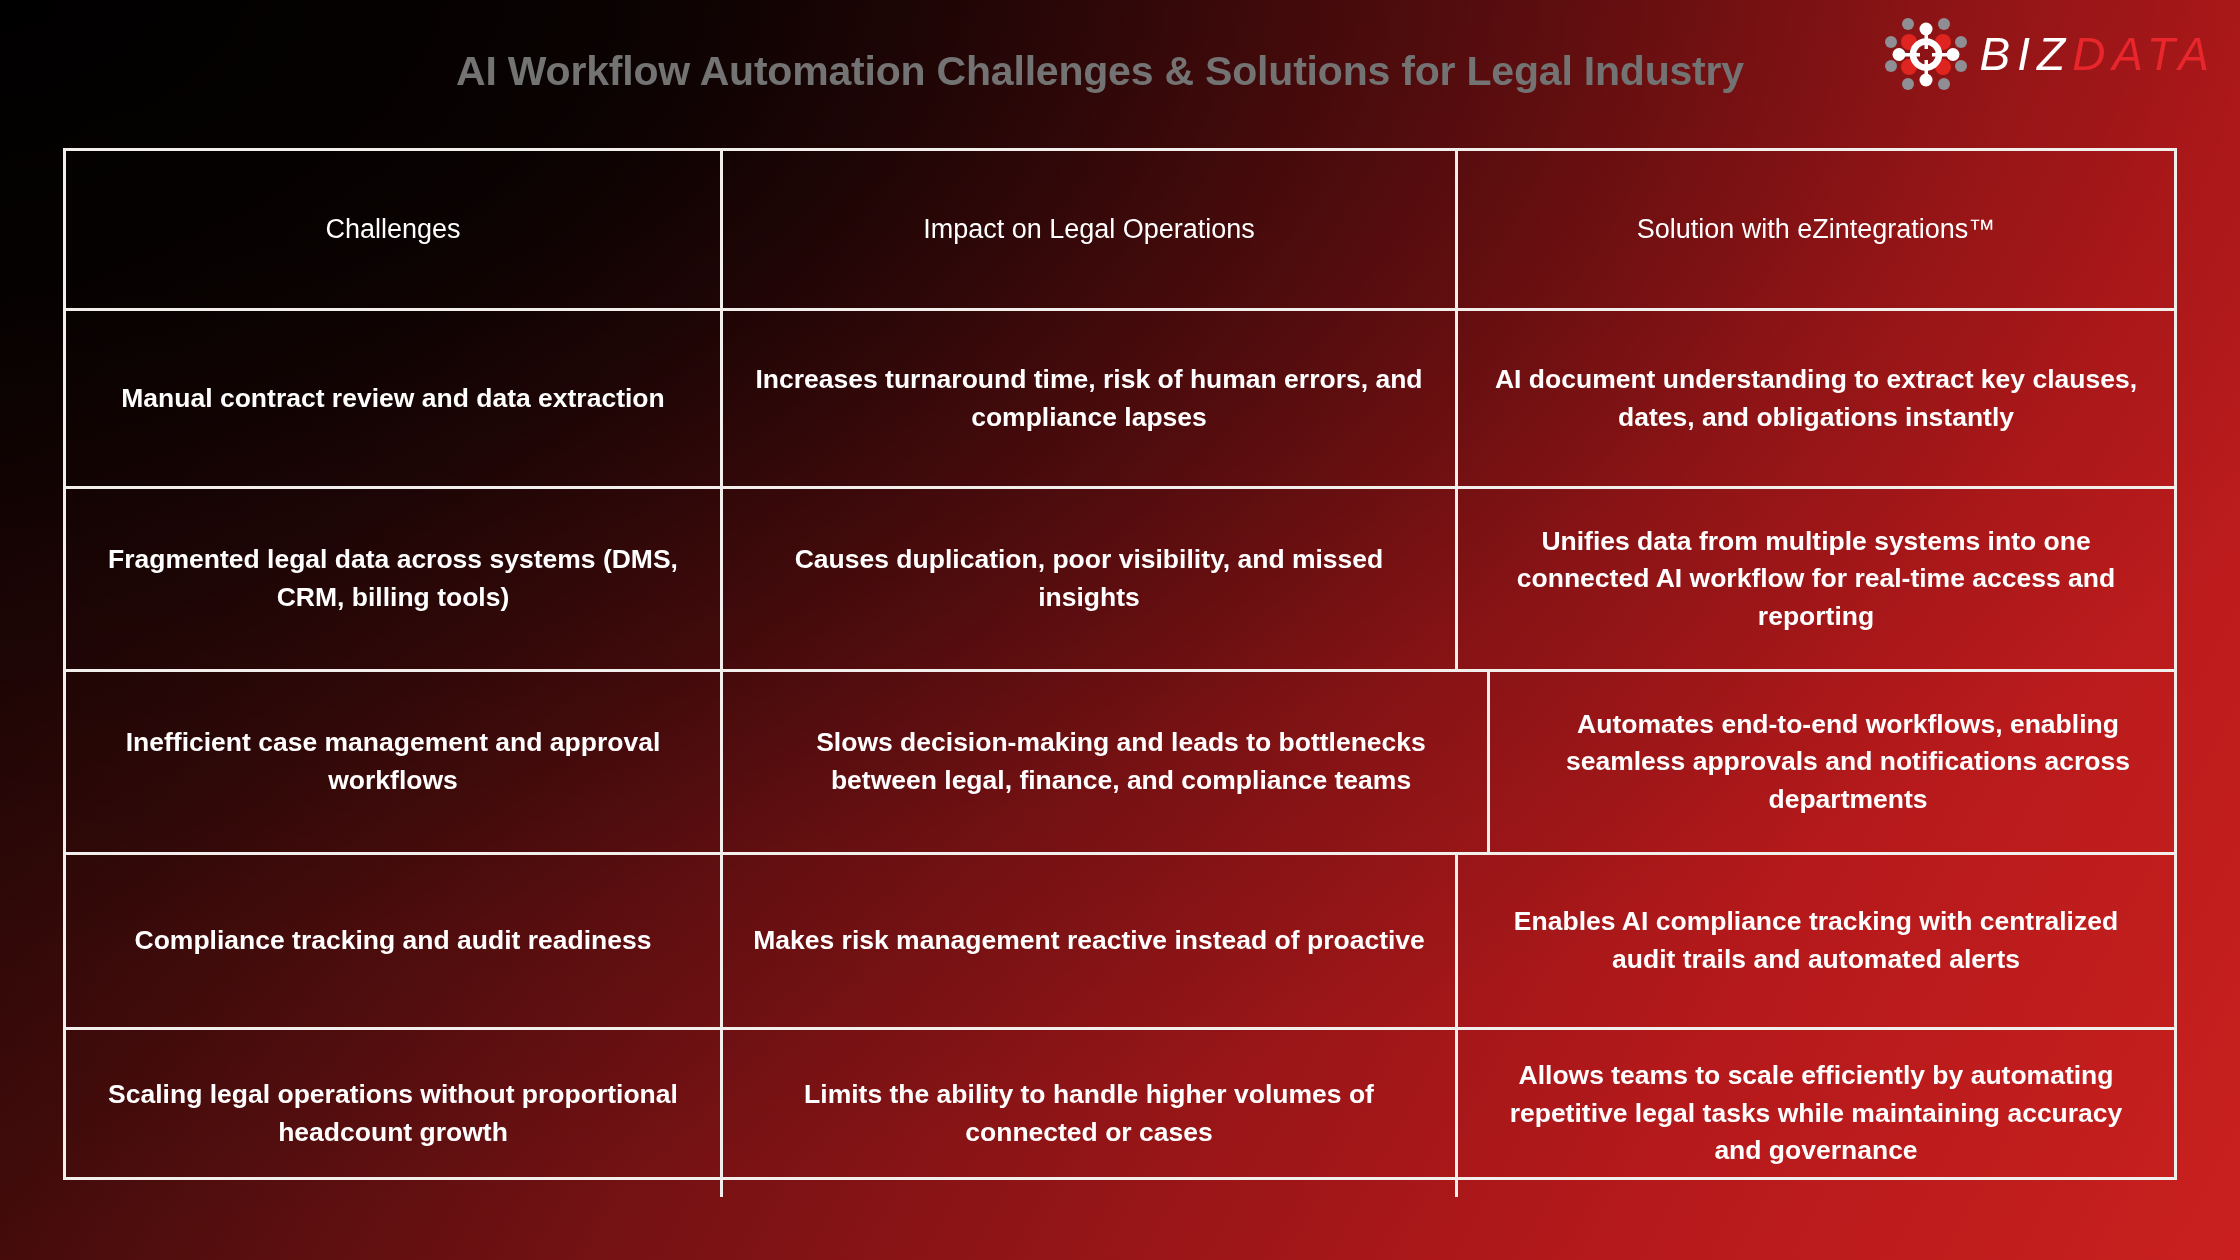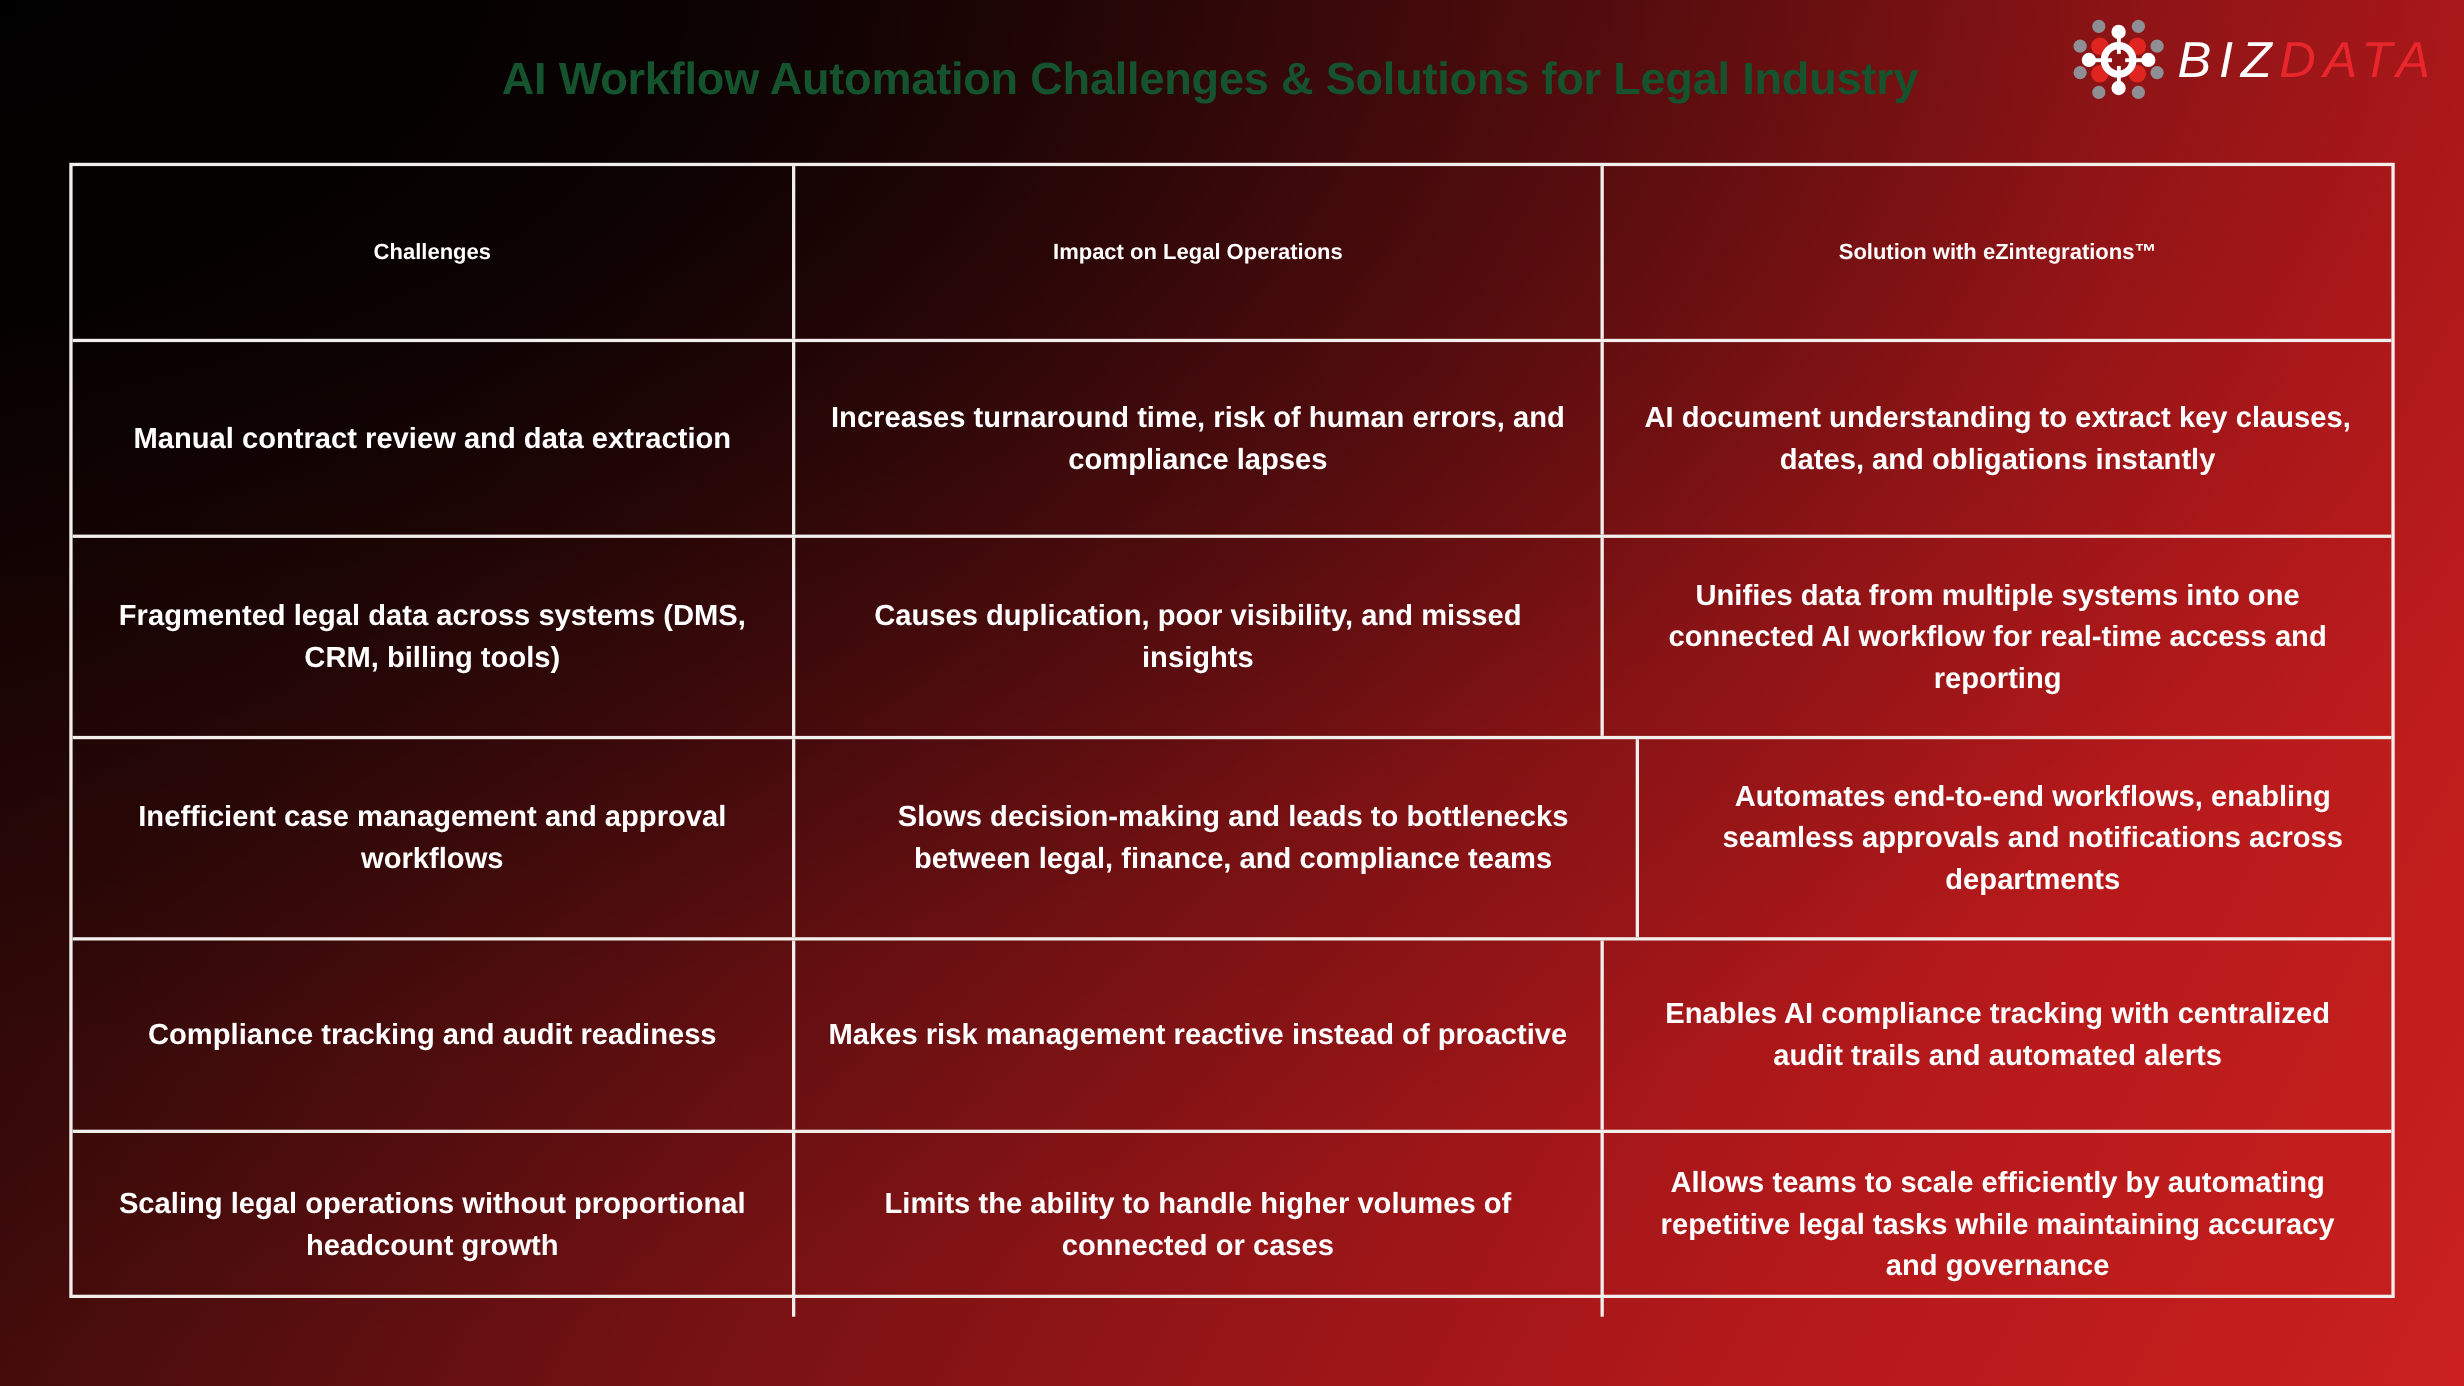--- a/index.html
+++ b/index.html
@@ -19,21 +19,21 @@
   .header {
     position:absolute;
     top:0; left:0; right:0;
     height:148px;
   }
   .title {
     position:absolute;
     left:0; right:0;
     top:48px;
     text-align:center;
-    color:#14532d;
+    color:#737373;
     font-size:41px;
     font-weight:bold;
     letter-spacing:-0.2px;
     white-space:nowrap;
     padding-right:40px;
   }
 
   
   .brand {
     position:absolute;
@@ -97,22 +97,22 @@
     border-right:3px solid #f2eeec;
     line-height:1.42;
   }
   .cell:last-child { border-right:none; }
 
   .col-1 { flex:0 0 657px; }
   .col-2 { flex:0 0 735px; }
   .col-3 { flex:1 1 auto;padding-left:26px; }
 
   .cell-head {
-    font-size:20px;
-    font-weight:bold;
+    font-size:27px;
+    font-weight:normal;
   }
   .cell-body {
     font-size:26.5px;
     font-weight:bold;
   }
 </style>
 </head>
 <body>
 
 <div class="header">

